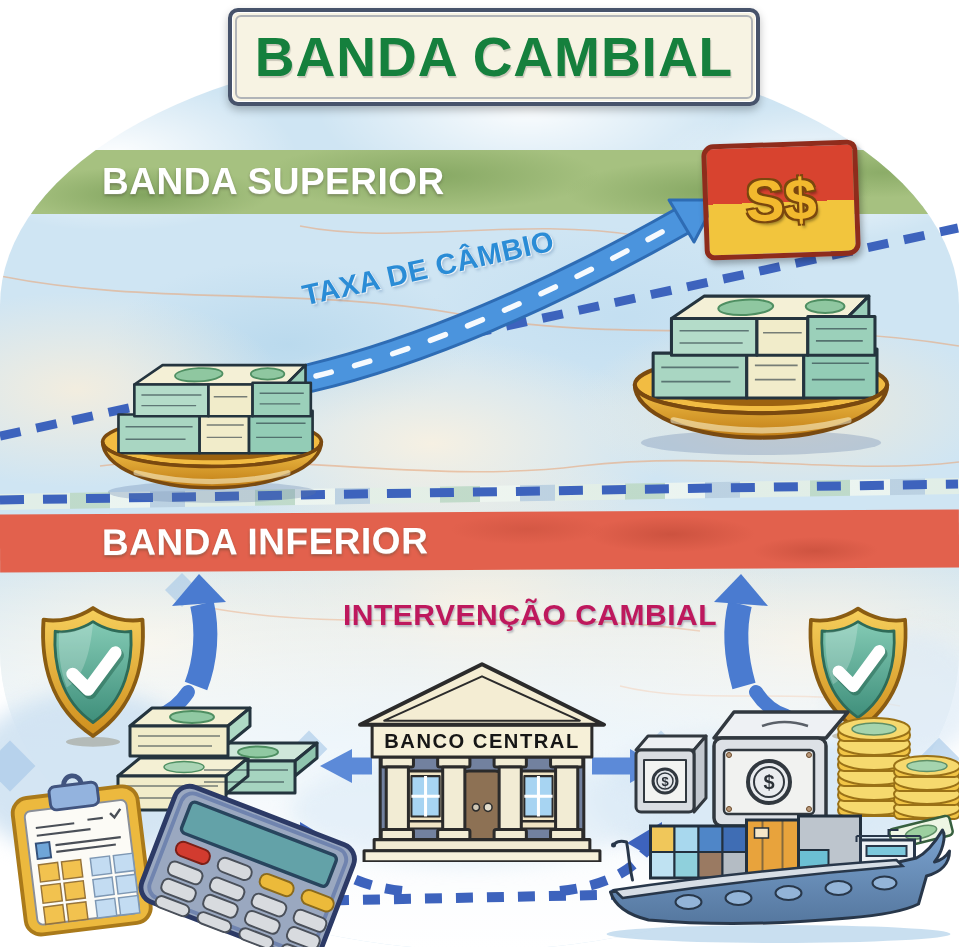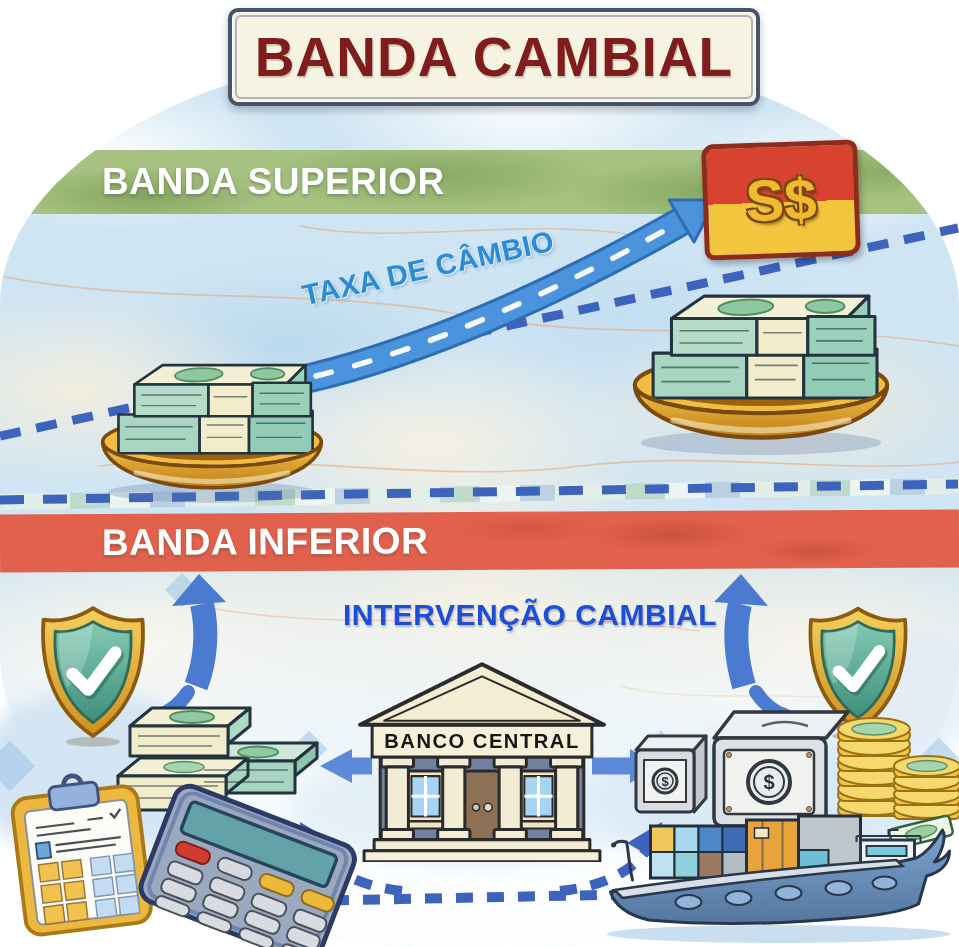--- a/index.html
+++ b/index.html
@@ -51,28 +51,28 @@
   
   .art{position:absolute;z-index:10;}
   svg text{font-family:"Liberation Sans",sans-serif;}
   
   #title-box{position:absolute;left:228px;top:8px;width:524px;height:90px;z-index:30;
       background:#f7f3e3;border:4px solid #47536b;border-radius:10px;
       box-shadow:0 4px 8px rgba(0,0,0,.25), inset 0 0 0 1px #fff;
       display:flex;align-items:center;justify-content:center;}
   #title-box::after{content:"";position:absolute;inset:3px;border:2px solid rgba(90,105,130,.45);
       border-radius:6px;pointer-events:none;}
-  #title-text{font-size:55px;font-weight:900;color:#7f1d1d;letter-spacing:1px;
+  #title-text{font-size:55px;font-weight:900;color:#15803d;letter-spacing:1px;
       text-shadow:1px 2px 1px rgba(0,0,0,.18);white-space:nowrap;}
   
   #taxa-label{position:absolute;left:300px;top:252px;z-index:20;transform:rotate(-12.5deg);
       font-size:29px;font-weight:900;color:#2a8cd6;letter-spacing:.5px;white-space:nowrap;
       text-shadow:1px 1px 0 rgba(255,255,255,.75), 2px 3px 3px rgba(30,80,140,.25);}
   #intervencao-label{position:absolute;left:240px;top:598px;width:580px;text-align:center;z-index:20;
-      font-size:30px;font-weight:900;color:#1d4ed8;letter-spacing:.5px;white-space:nowrap;
+      font-size:30px;font-weight:900;color:#be185d;letter-spacing:.5px;white-space:nowrap;
       text-shadow:1px 2px 2px rgba(40,40,80,.3);}
   
   #price-tag{position:absolute;left:703px;top:142px;width:146px;height:106px;z-index:12;
       transform:rotate(-2deg);border:5px solid #8e2c1c;border-radius:12px 10px 12px 10px;
       background:linear-gradient(180deg,#d8432f 0 52%,#f2c53d 52% 100%);
       box-shadow:2px 4px 6px rgba(0,0,0,.3);display:flex;align-items:center;justify-content:center;}
   #price-tag span{font-size:58px;font-weight:900;color:#f2b92e;line-height:1;
       text-shadow:2px 2px 0 #7a470e,-2px -2px 0 #7a470e,2px -2px 0 #7a470e,-2px 2px 0 #7a470e,3px 4px 3px rgba(0,0,0,.35);}
 </style>
 </head>

